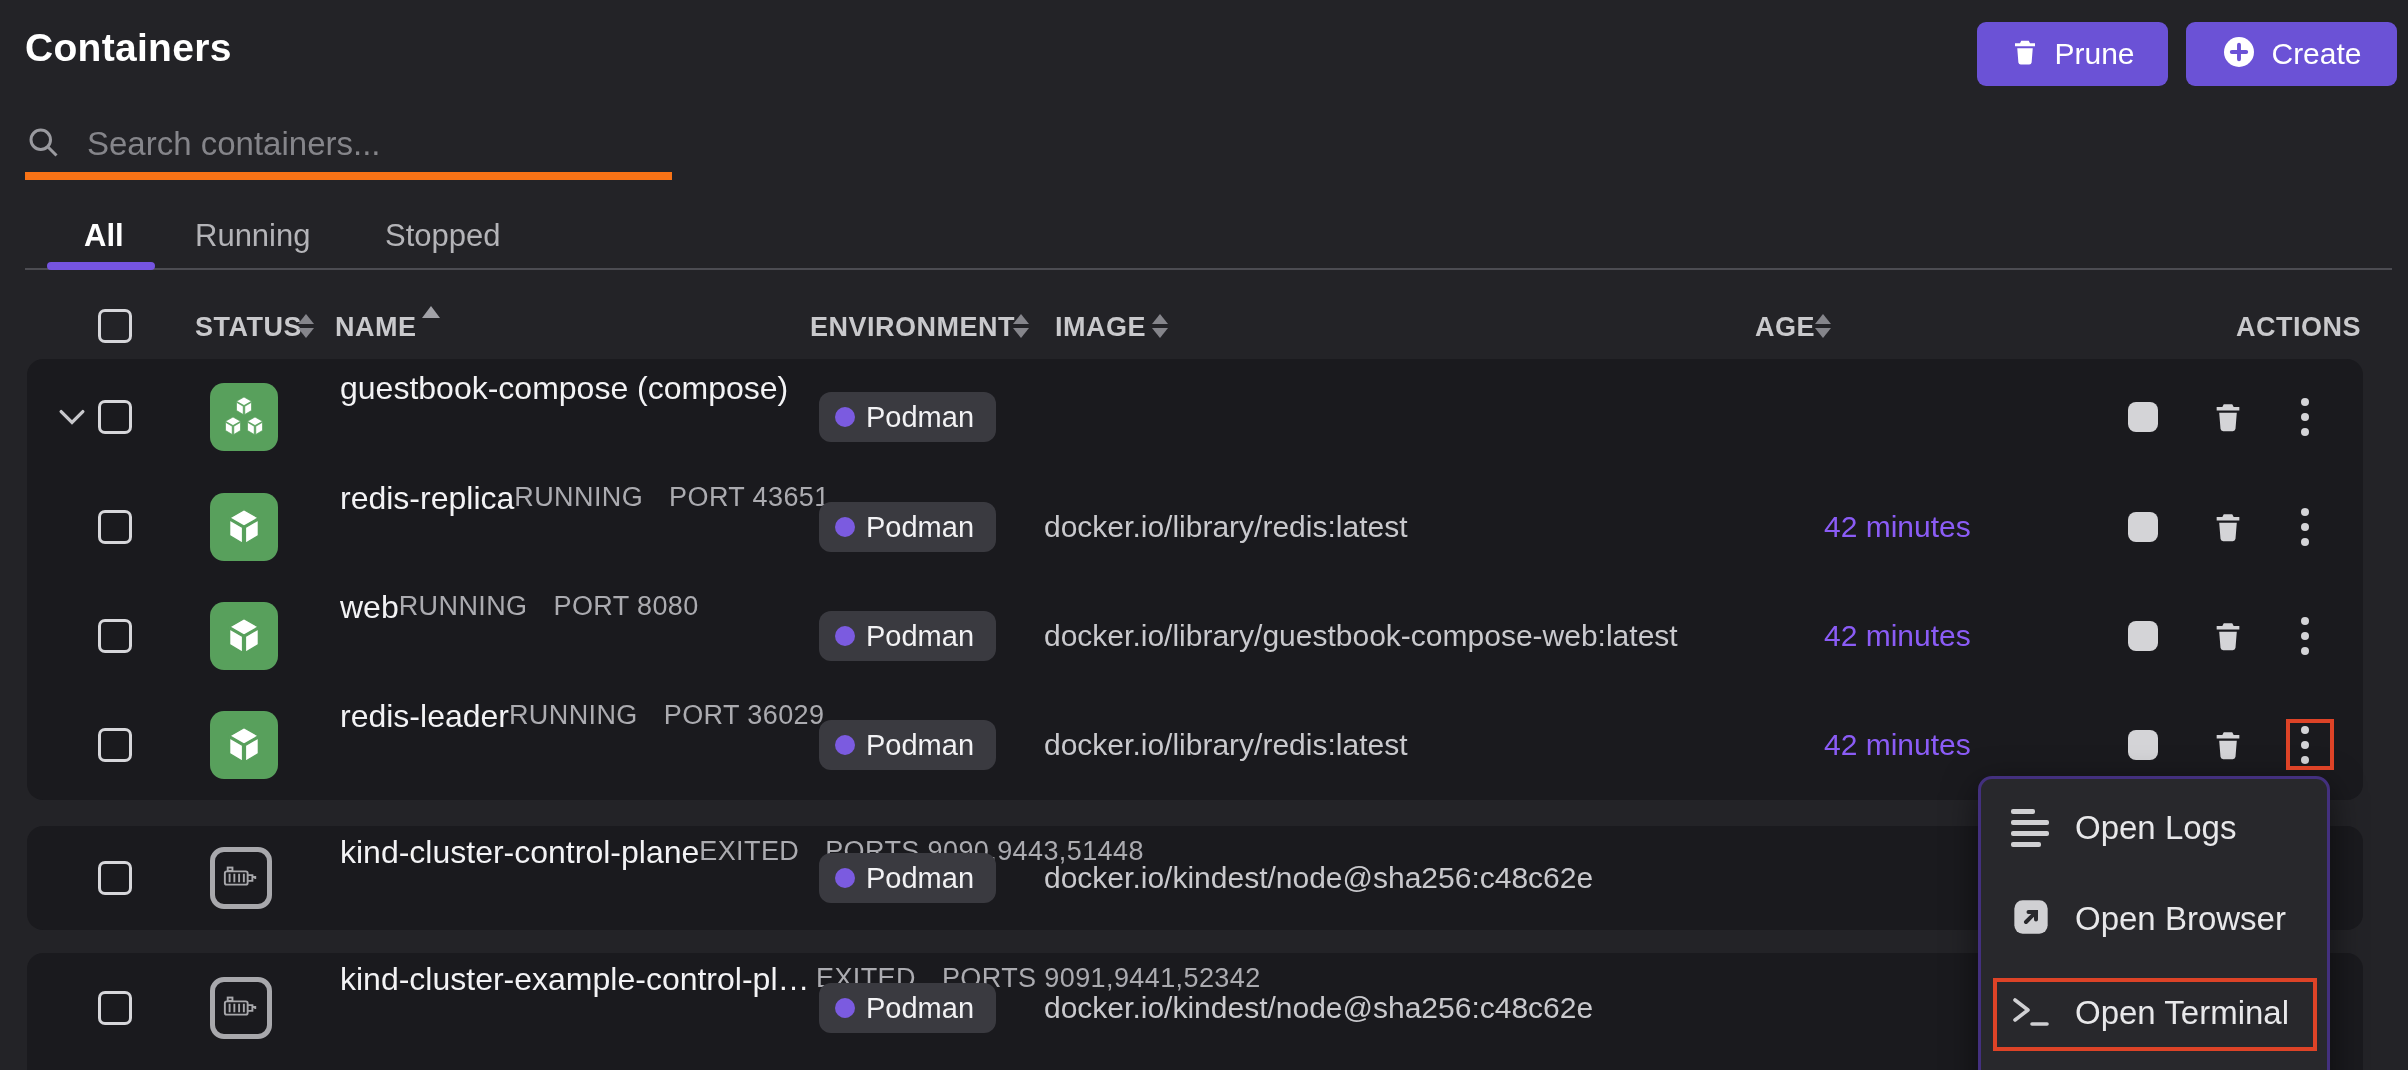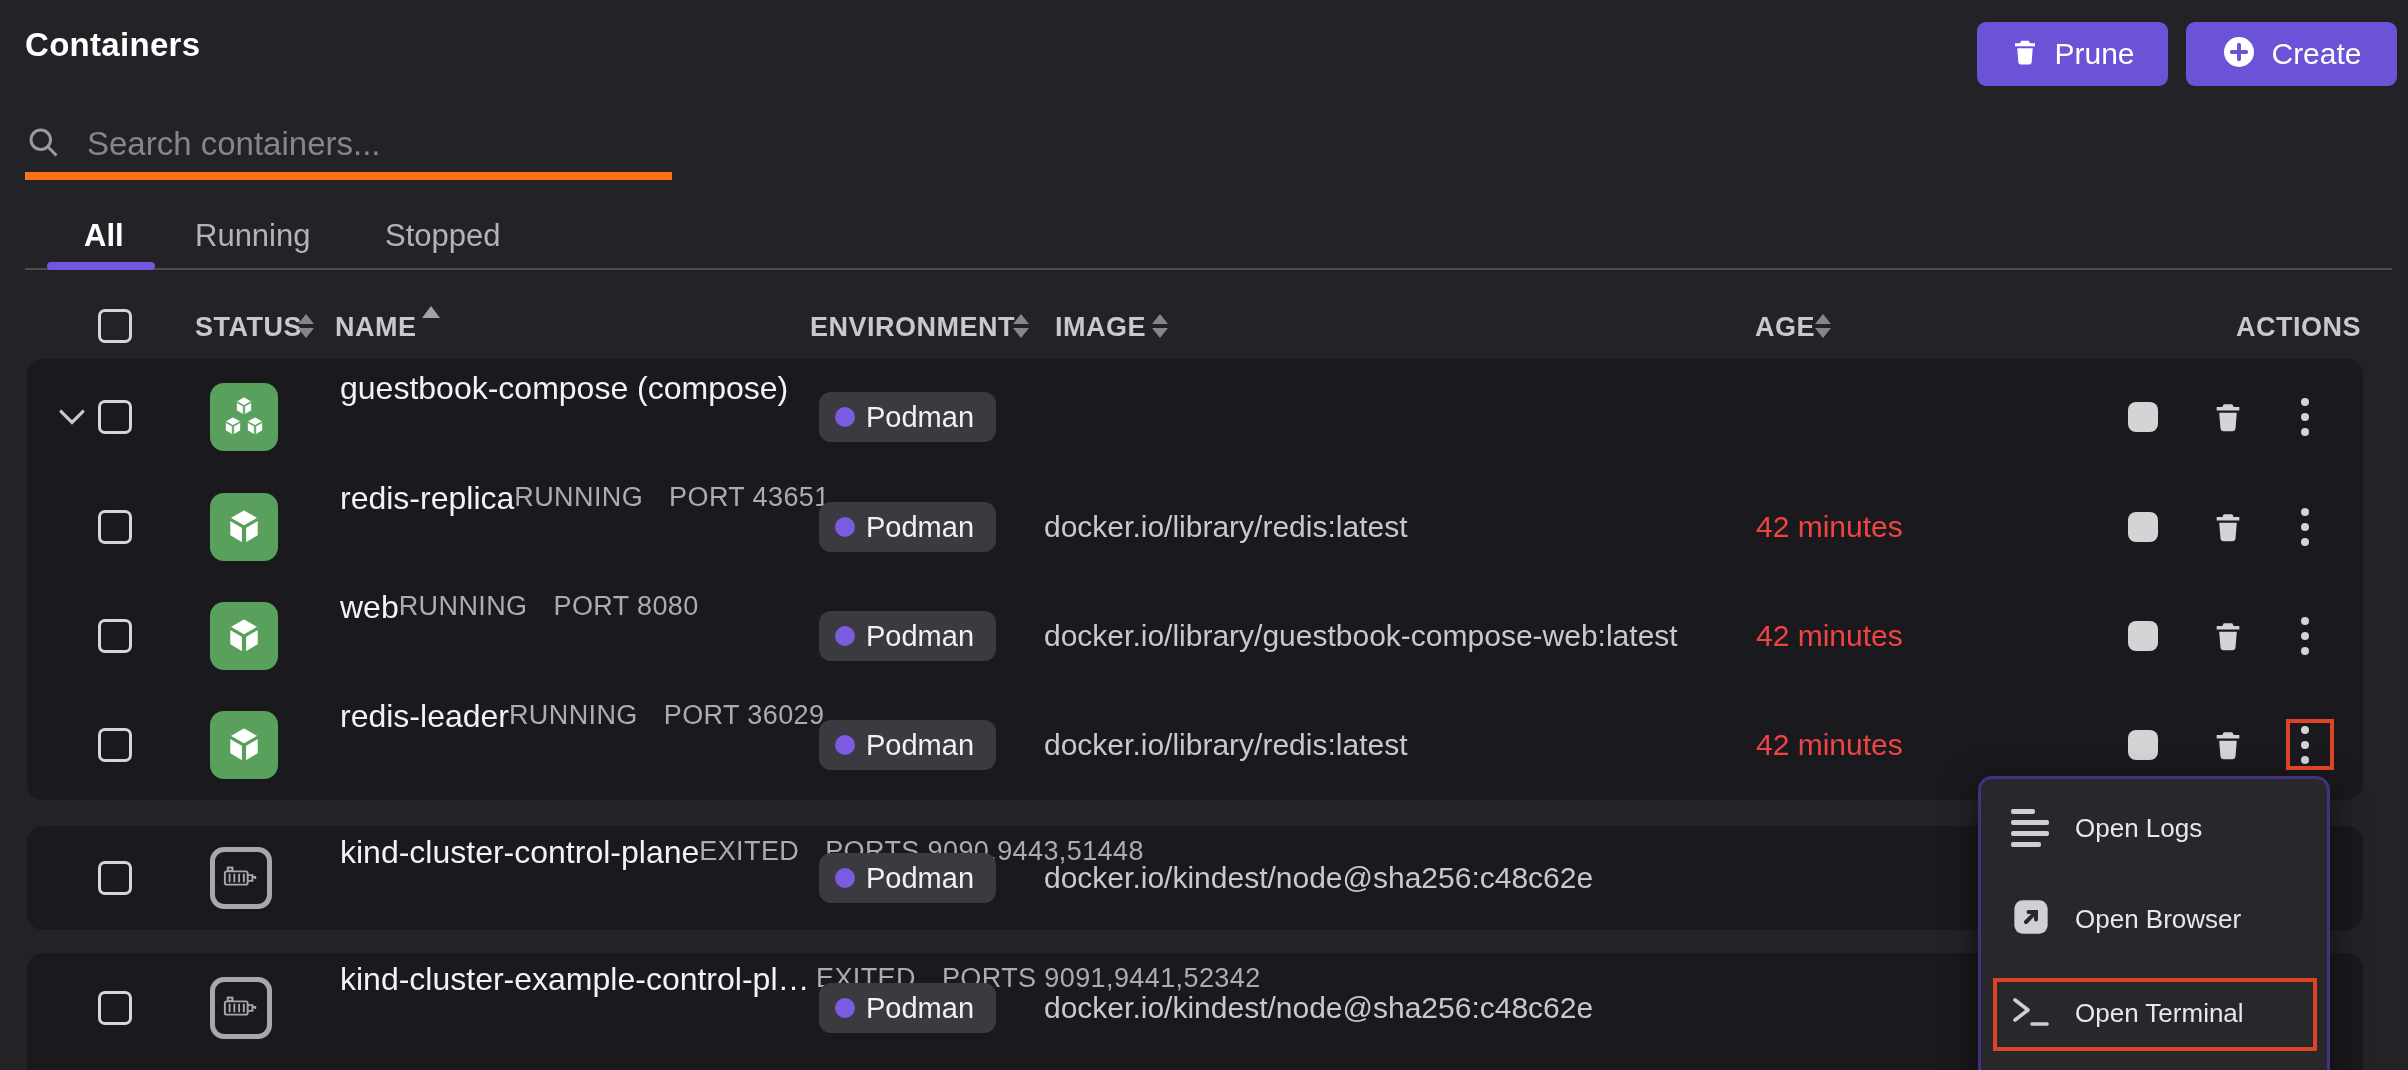--- a/index.html
+++ b/index.html
@@ -1,21 +1,21 @@
 <!DOCTYPE html>
 <html><head>
 <meta charset="utf-8">
 <style>
   html,body{margin:0;padding:0;background:#232327;}
   #app{position:relative;width:2408px;height:1070px;background:#232327;overflow:hidden;
        font-family:"Liberation Sans",sans-serif;color:#f2f2f4;}
   .abs{position:absolute;}
 
   
-  .page-title{position:absolute;left:25px;top:26px;font-size:33px;font-weight:700;color:#ffffff;letter-spacing:.3px;}
+  .page-title{position:absolute;left:25px;top:26px;font-size:39px;font-weight:700;color:#ffffff;letter-spacing:.3px;}
   .topbtn{position:absolute;top:22px;height:64px;border-radius:9px;background:#6b52d6;
           display:flex;align-items:center;justify-content:center;gap:14px;cursor:pointer;}
   .topbtn .lbl{font-size:30px;font-weight:500;color:#ffffff;}
   #prune-btn{left:1977px;width:191px;}
   #create-btn{left:2186px;width:211px;}
 
   
   .search-wrap{position:absolute;left:25px;top:116px;width:647px;height:56px;border-bottom:8px solid #f97316;
                display:flex;align-items:center;gap:24px;}
   .search-wrap input{background:transparent;border:none;outline:none;font-family:"Liberation Sans",sans-serif;
@@ -51,34 +51,34 @@
   .nameblock{position:absolute;left:313px;top:0;bottom:0;display:flex;flex-direction:row;justify-content:center;padding-top:6px;}
   .cname{font-size:32px;line-height:40px;color:#f3f3f5;white-space:nowrap;}
   .cname.trunc{max-width:476px;overflow:hidden;text-overflow:ellipsis;}
   .csub{display:flex;gap:26px;font-size:27px;line-height:38px;color:#ababb0;letter-spacing:.4px;white-space:nowrap;}
   .badge{position:absolute;left:792px;top:50%;margin-top:-25px;height:50px;border-radius:12px;background:#3a3a40;
          display:flex;align-items:center;gap:11px;padding:0 22px 0 16px;}
   .badge .dot{width:20px;height:20px;border-radius:50%;background:#7b5be0;}
   .badge .blbl{font-size:29px;color:#f2f2f4;}
   .imagetext{position:absolute;left:1017px;top:0;bottom:0;display:flex;align-items:center;
          font-size:30px;color:#c9c9cd;white-space:nowrap;max-width:680px;overflow:hidden;}
-  .agetext{position:absolute;left:1729px;top:0;bottom:0;display:flex;align-items:center;font-size:30px;color:#ef4444;}
+  .agetext{position:absolute;left:1797px;top:0;bottom:0;display:flex;align-items:center;font-size:30px;color:#8b5cf6;}
   .iconbtn{position:absolute;top:50%;margin-top:-24px;width:48px;height:48px;display:flex;align-items:center;
          justify-content:center;cursor:pointer;}
   .stopbtn{left:2092px;} .trashbtn{left:2177px;} .kebabbtn{left:2254px;}
   .stopsq{width:30px;height:30px;border-radius:8px;background:#d4d4d7;}
   .kdots{display:flex;flex-direction:column;gap:7px;}
   .kdots i{width:8px;height:8px;border-radius:50%;background:#d4d4d7;}
 
   
   #context-menu{position:absolute;left:1978px;top:776px;width:352px;height:330px;background:#28282c;
        border:3px solid #43307e;border-radius:14px;box-sizing:border-box;z-index:10;
        box-shadow:0 10px 34px rgba(0,0,0,.55);}
   .menu-item{position:absolute;left:30px;height:48px;display:flex;align-items:center;gap:24px;cursor:pointer;}
-  .menu-item .mlbl{font-size:26px;color:#e8e8ea;white-space:nowrap;}
+  .menu-item .mlbl{font-size:33px;color:#e8e8ea;white-space:nowrap;}
   #mi-logs{top:25px;} #mi-browser{top:116px;} #mi-terminal{top:210px;}
   .logsbars{display:flex;flex-direction:column;gap:6px;width:40px;}
   .logsbars i{height:5px;border-radius:2px;background:#d0d0d3;}
 
   
   .redbox{position:absolute;border:4px solid #dd4327;box-sizing:border-box;z-index:20;background:transparent;}
   #redbox-kebab{left:2286px;top:719px;width:48px;height:51px;}
   #redbox-terminal{left:1993px;top:978px;width:324px;height:73px;}
 </style>
 </head>

